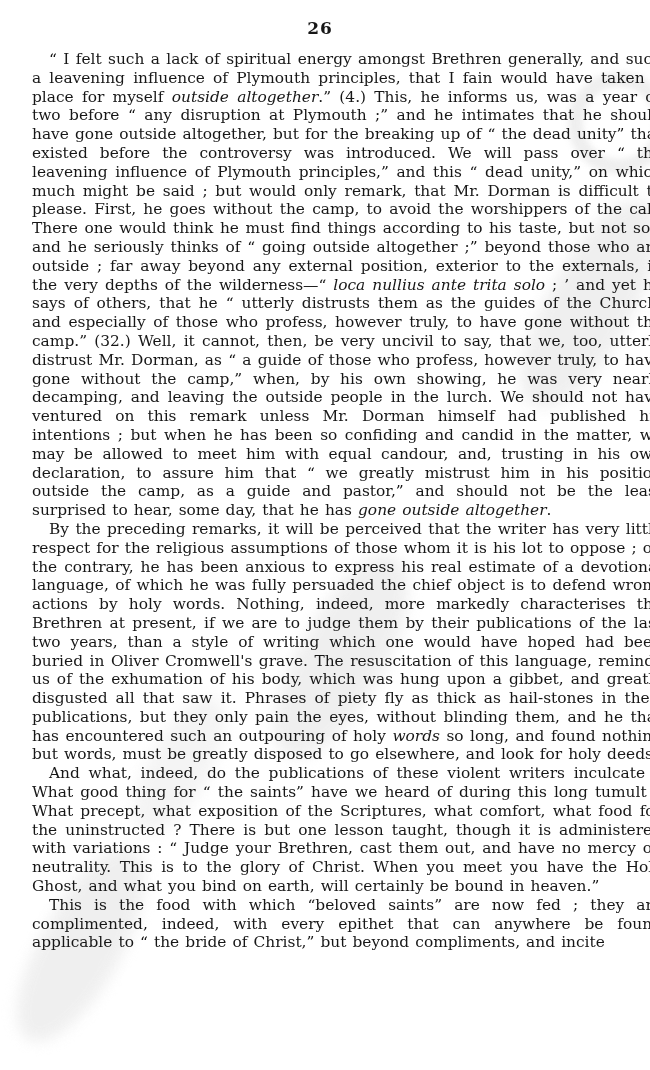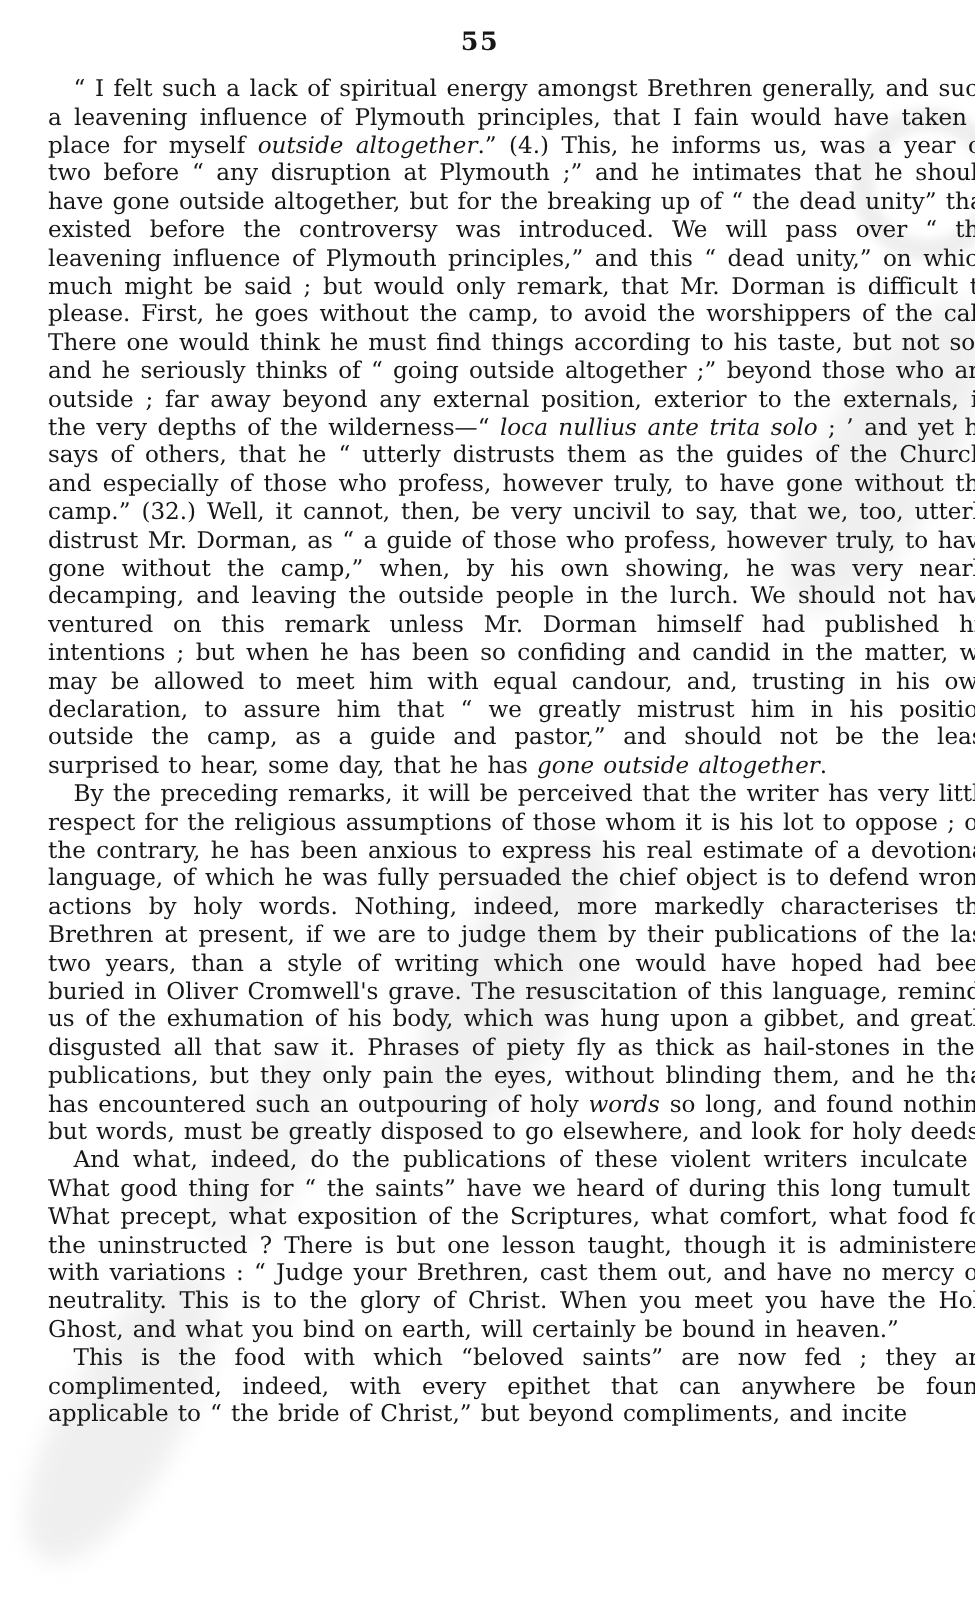--- a/index.html
+++ b/index.html
@@ -73,21 +73,21 @@
 <body>
 
 <div class="page">
 
   <div class="wm wm-1"></div>
   <div class="wm wm-2"></div>
   <div class="wm wm-3"></div>
   <div class="wm wm-4"></div>
   <div class="wm-ring"></div>
 
-  <div class="page-number">55</div>
+  <div class="page-number">26</div>
 
   <div class="text-block">
     <p>“ I felt such a lack of spiritual energy amongst Brethren generally, and such a leavening influence of Plymouth principles, that I fain would have taken a place for myself <i>outside altogether</i>.”  (4.)   This, he informs us, was a year or two before “ any disruption at Plymouth ;” and he intimates that he should have gone outside altogether, but for the breaking up of “ the dead unity” that existed before the controversy was introduced.   We will pass over “ the leavening influence of Plymouth principles,” and this “ dead unity,” on which much might be said ;  but would only remark, that Mr. Dorman is difficult to please.   First, he goes without the camp, to avoid the worshippers of the calf.   There one would think he must find things according to his taste, but not so ;  and he seriously thinks of “ going outside altogether ;” beyond those who are outside ;  far away beyond any external position, exterior to the externals, in the very depths of the wilderness—“ <i>loca nullius ante trita solo</i> ; ’ and yet he says of others, that he “ utterly distrusts them as the guides of the Church, and especially of those who profess, however truly, to have gone without the camp.”  (32.) Well, it cannot, then, be very uncivil to say, that we, too, utterly distrust Mr. Dorman, as “ a guide of those who profess, however truly, to have gone without the camp,” when, by his own showing, he was very nearly decamping, and leaving the outside people in the lurch.   We should not have ventured on this remark unless Mr. Dorman himself had published his intentions ;  but when he has been so confiding and candid in the matter, we may be allowed to meet him with equal candour, and, trusting in his own declaration, to assure him that “ we greatly mistrust him in his position outside the camp, as a guide and pastor,” and should not be the least surprised to hear, some day, that he has <i>gone outside altogether</i>.</p>
     <p>By the preceding remarks, it will be perceived that the writer has very little respect for the religious assumptions of those whom it is his lot to oppose ;  on the contrary, he has been anxious to express his real estimate of a devotional language, of which he was fully persuaded the chief object is to defend wrong actions by holy words.   Nothing, indeed, more markedly characterises the Brethren at present, if we are to judge them by their publications of the last two years, than a style of writing which one would have hoped had been buried in Oliver Cromwell's grave.   The resuscitation of this language, reminds us of the exhumation of his body, which was hung upon a gibbet, and greatly disgusted all that saw it.   Phrases of piety fly as thick as hail-stones in their publications, but they only pain the eyes, without blinding them, and he that has encountered such an outpouring of holy <i>words</i> so long, and found nothing but words, must be greatly disposed to go elsewhere, and look for holy deeds.</p>
     <p>And what, indeed, do the publications of these violent writers inculcate ? What good thing for “ the saints” have we heard of during this long tumult ? What precept, what exposition of the Scriptures, what comfort, what food for the uninstructed ?   There is but one lesson taught, though it is administered with variations :  “ Judge your Brethren, cast them out, and have no mercy on neutrality.   This is to the glory of Christ.   When you meet you have the Holy Ghost, and what you bind on earth, will certainly be bound in heaven.”</p>
     <p>This is the food with which “beloved saints” are now fed ;  they are complimented, indeed, with every epithet that can anywhere be found applicable to “ the bride of Christ,” but beyond compliments, and incite</p>
   </div>
 
 </div>
 

